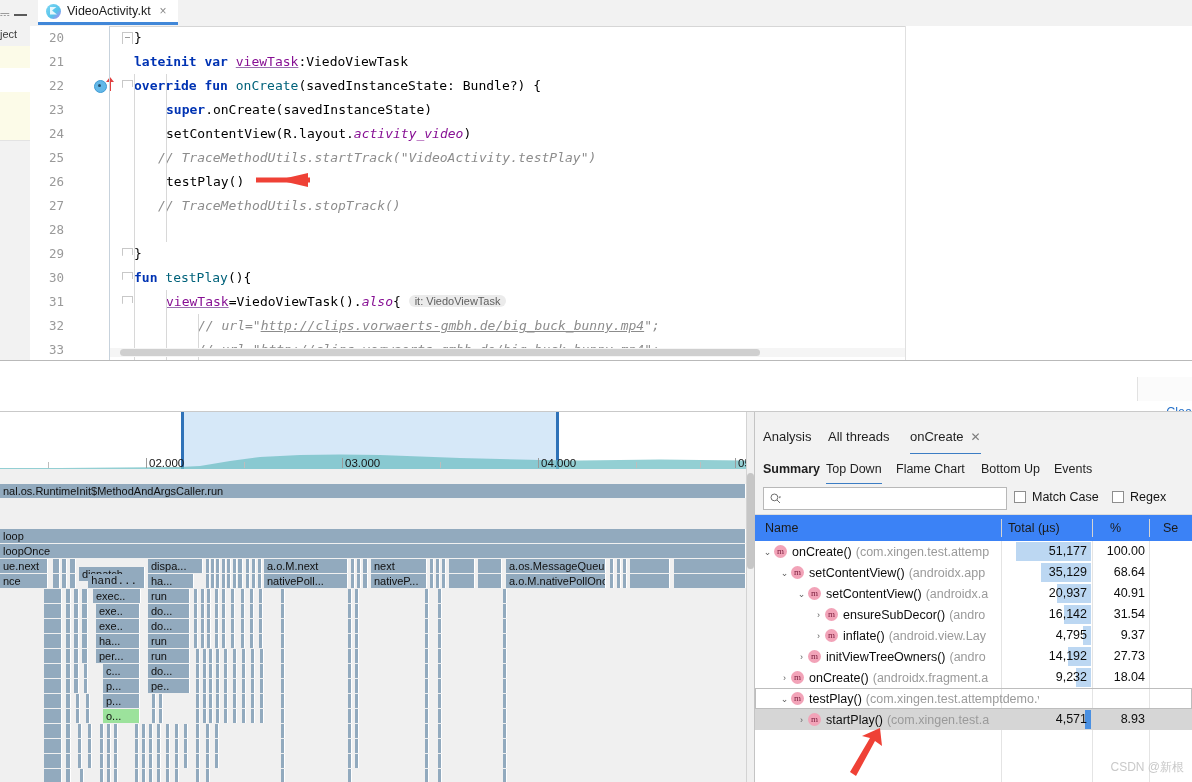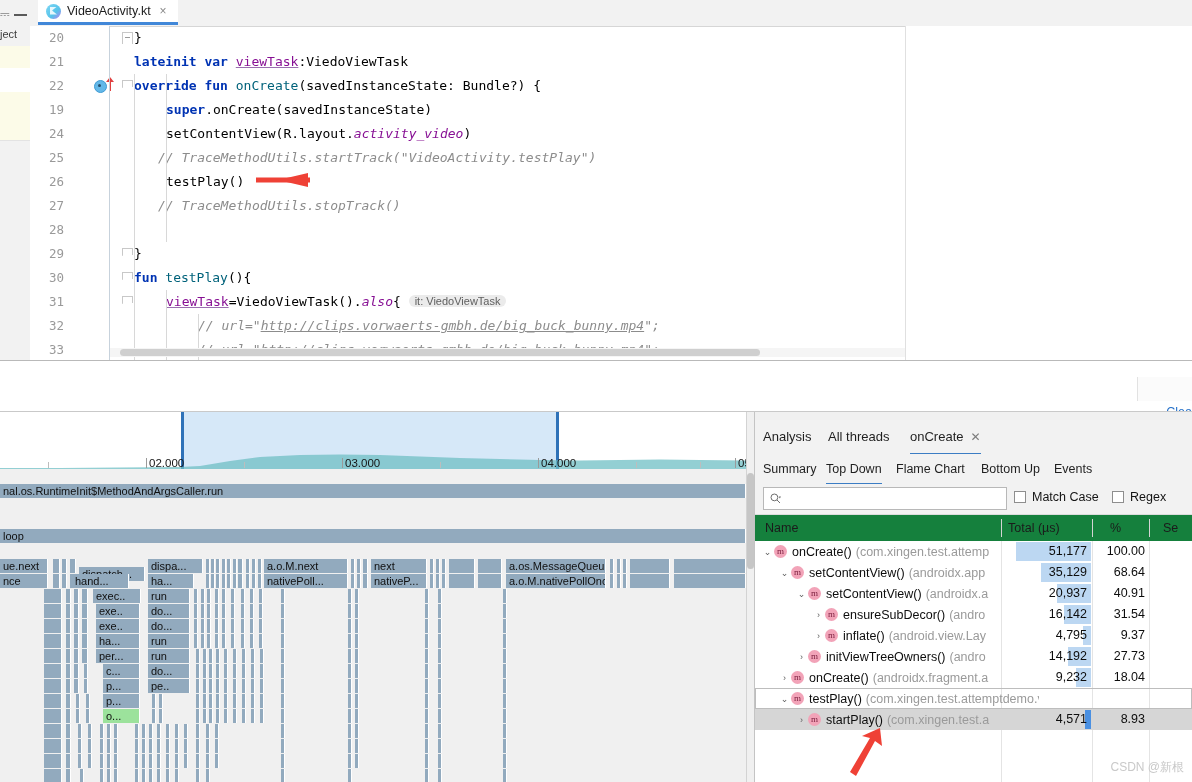--- a/index.html
+++ b/index.html
@@ -126,21 +126,21 @@
   .tab2{position:absolute;top:0;height:29px;display:flex;align-items:center;font-size:12.5px;color:#1f1f1f;white-space:nowrap;}
   .tab2.sel{border-bottom:2px solid #3b7dc4;font-weight:normal;}
 
   .searchrow{position:absolute;left:0;top:64px;width:437px;height:30px;background:#f2f2f2;}
   .searchbox{position:absolute;left:8px;top:3px;width:244px;height:23px;background:#ffffff;border:1px solid #b8b8b8;box-sizing:border-box;}
   .searchbox .mag{position:absolute;left:6px;top:5px;width:11px;height:11px;}
   .searchbox input{position:absolute;left:24px;top:2px;width:210px;height:18px;border:none;outline:none;background:transparent;font-size:12px;font-family:"Liberation Sans",sans-serif;}
   .cbwrap{position:absolute;top:6px;display:flex;align-items:center;font-size:12.5px;color:#141414;white-space:nowrap;}
   .cbox{width:12px;height:12px;border:1px solid #8e8e8e;background:#fff;box-sizing:border-box;margin-right:6px;}
 
-  .thead{position:absolute;left:0;top:94px;width:437px;height:27px;background:#15803d;border-top:1px solid #dcdcdc;border-bottom:1px solid #cfcfcf;}
+  .thead{position:absolute;left:0;top:94px;width:437px;height:27px;background:#3b82f6;border-top:1px solid #dcdcdc;border-bottom:1px solid #cfcfcf;}
   .th{position:absolute;top:0;height:26px;line-height:26px;font-size:12.5px;color:#1b1b1b;white-space:nowrap;}
   .thsep{position:absolute;top:4px;width:1px;height:18px;background:#d4d4d4;}
 
   .tbody{position:absolute;left:0;top:121px;width:437px;height:249px;background:#ffffff;overflow:hidden;}
   .trow{position:absolute;left:0;width:437px;height:21px;}
   .trow.sel{background:#d6d6d6;}
   .tw{position:absolute;left:0;top:0;width:261px;height:21px;overflow:hidden;white-space:nowrap;
       display:flex;align-items:center;}
   .chev{width:13px;flex:0 0 13px;color:#5c5c5c;font-size:9px;text-align:center;}
   .mico{width:13px;height:13px;border-radius:50%;background:#f2a3b8;color:#7d2040;
@@ -189,21 +189,21 @@
         <div class="ln" style="top: 4px;">20</div>
         <div class="fold open" style="top: 6px;"></div>
         <div class="ln" style="top: 28px;">21</div>
         <div class="ln" style="top: 52px;">22</div>
         <div class="fold tip" style="top: 54px;"></div>
         <div class="bp" style="top: 54px;"></div>
         <div class="upar" style="top: 51px;">
           <div class="head"></div>
           <div class="stem"></div>
         </div>
-        <div class="ln" style="top: 76px;">19</div>
+        <div class="ln" style="top: 76px;">23</div>
         <div class="ln" style="top: 100px;">24</div>
         <div class="ln" style="top: 124px;">25</div>
         <div class="ln" style="top: 148px;">26</div>
         <div class="ln" style="top: 172px;">27</div>
         <div class="ln" style="top: 196px;">28</div>
         <div class="ln" style="top: 220px;">29</div>
         <div class="fold tip" style="top: 222px;"></div>
         <div class="ln" style="top: 244px;">30</div>
         <div class="fold tip" style="top: 246px;"></div>
         <div class="ln" style="top: 268px;">31</div>
@@ -283,20 +283,23 @@
             <div class="tickmin" style="left: 700px;"></div>
           </div>
       </div>
 
       <div class="flame" id="flame">
           <div class="frow" style="top: 15px;">
             <div class="fbox" style="left: 0px; width: 746px;">nal.os.RuntimeInit$MethodAndArgsCaller.run</div>
           </div>
           <div class="frow" style="top: 60px;">
             <div class="fbox" style="left: 0px; width: 746px;">loop</div>
+          </div>
+          <div class="frow" style="top: 75px;">
+            <div class="fbox" style="left: 0px; width: 746px;">loopOnce</div>
           </div>
           <div class="frow" style="top: 90px;">
             <div class="fbox" style="left: 0px; width: 48px;">ue.next</div>
             <div class="fbox" style="left: 53px; width: 7px;"></div>
             <div class="fbox" style="left: 62px; width: 5px;"></div>
             <div class="fbox" style="left: 70px; width: 6px;"></div>
             <div class="fbox" style="left: 79px; width: 66px; margin-top: 8px;">dispatch...</div>
             <div class="fbox" style="left: 148px; width: 55px;">dispa...</div>
             <div class="fbox" style="left: 206px; width: 3px;"></div>
             <div class="fbox" style="left: 211px; width: 3px;"></div>
@@ -323,21 +326,21 @@
             <div class="fbox" style="left: 617px; width: 3px;"></div>
             <div class="fbox" style="left: 623px; width: 3px;"></div>
             <div class="fbox" style="left: 630px; width: 40px;"></div>
             <div class="fbox" style="left: 674px; width: 72px;"></div>
           </div>
           <div class="frow" style="top: 105px;">
             <div class="fbox" style="left: 0px; width: 48px;">nce</div>
             <div class="fbox" style="left: 53px; width: 7px;"></div>
             <div class="fbox" style="left: 62px; width: 5px;"></div>
             <div class="fbox" style="left: 70px; width: 6px;"></div>
-            <div class="fbox" style="left: 72px; width: 57px;">hand...</div>
+            <div class="fbox" style="left: 88px; width: 57px; font-family: Liberation Mono, monospace;">hand...</div>
             <div class="fbox" style="left: 148px; width: 46px;">ha...</div>
             <div class="fbox" style="left: 206px; width: 3px;"></div>
             <div class="fbox" style="left: 211px; width: 3px;"></div>
             <div class="fbox" style="left: 216px; width: 4px;"></div>
             <div class="fbox" style="left: 222px; width: 3px;"></div>
             <div class="fbox" style="left: 227px; width: 4px;"></div>
             <div class="fbox" style="left: 233px; width: 3px;"></div>
             <div class="fbox" style="left: 238px; width: 5px;"></div>
             <div class="fbox" style="left: 246px; width: 4px;"></div>
             <div class="fbox" style="left: 252px; width: 4px;"></div>
@@ -679,21 +682,21 @@
           </div>
           <div class="tab1" style="left: 73px;">
             <span>All threads</span>
           </div>
           <div class="tab1 sel" style="left: 155px;">
             <span>onCreate</span>
             <span class="x">✕</span>
           </div>
         </div>
       <div class="tabs2" id="tabs2">
-          <div class="tab2" style="left: 8px;">Summary</div>
+          <div class="tab2" style="left: 8px; font-weight: bold;">Summary</div>
           <div class="tab2 sel" style="left: 71px;">Top Down</div>
           <div class="tab2" style="left: 141px;">Flame Chart</div>
           <div class="tab2" style="left: 226px;">Bottom Up</div>
           <div class="tab2" style="left: 299px;">Events</div>
         </div>
 
       <div class="searchrow">
         <div class="searchbox">
           <svg class="mag" viewBox="0 0 11 11">
             <circle cx="4.4" cy="4.4" r="3.4" fill="none" stroke="#6e6e6e" stroke-width="1"></circle>

